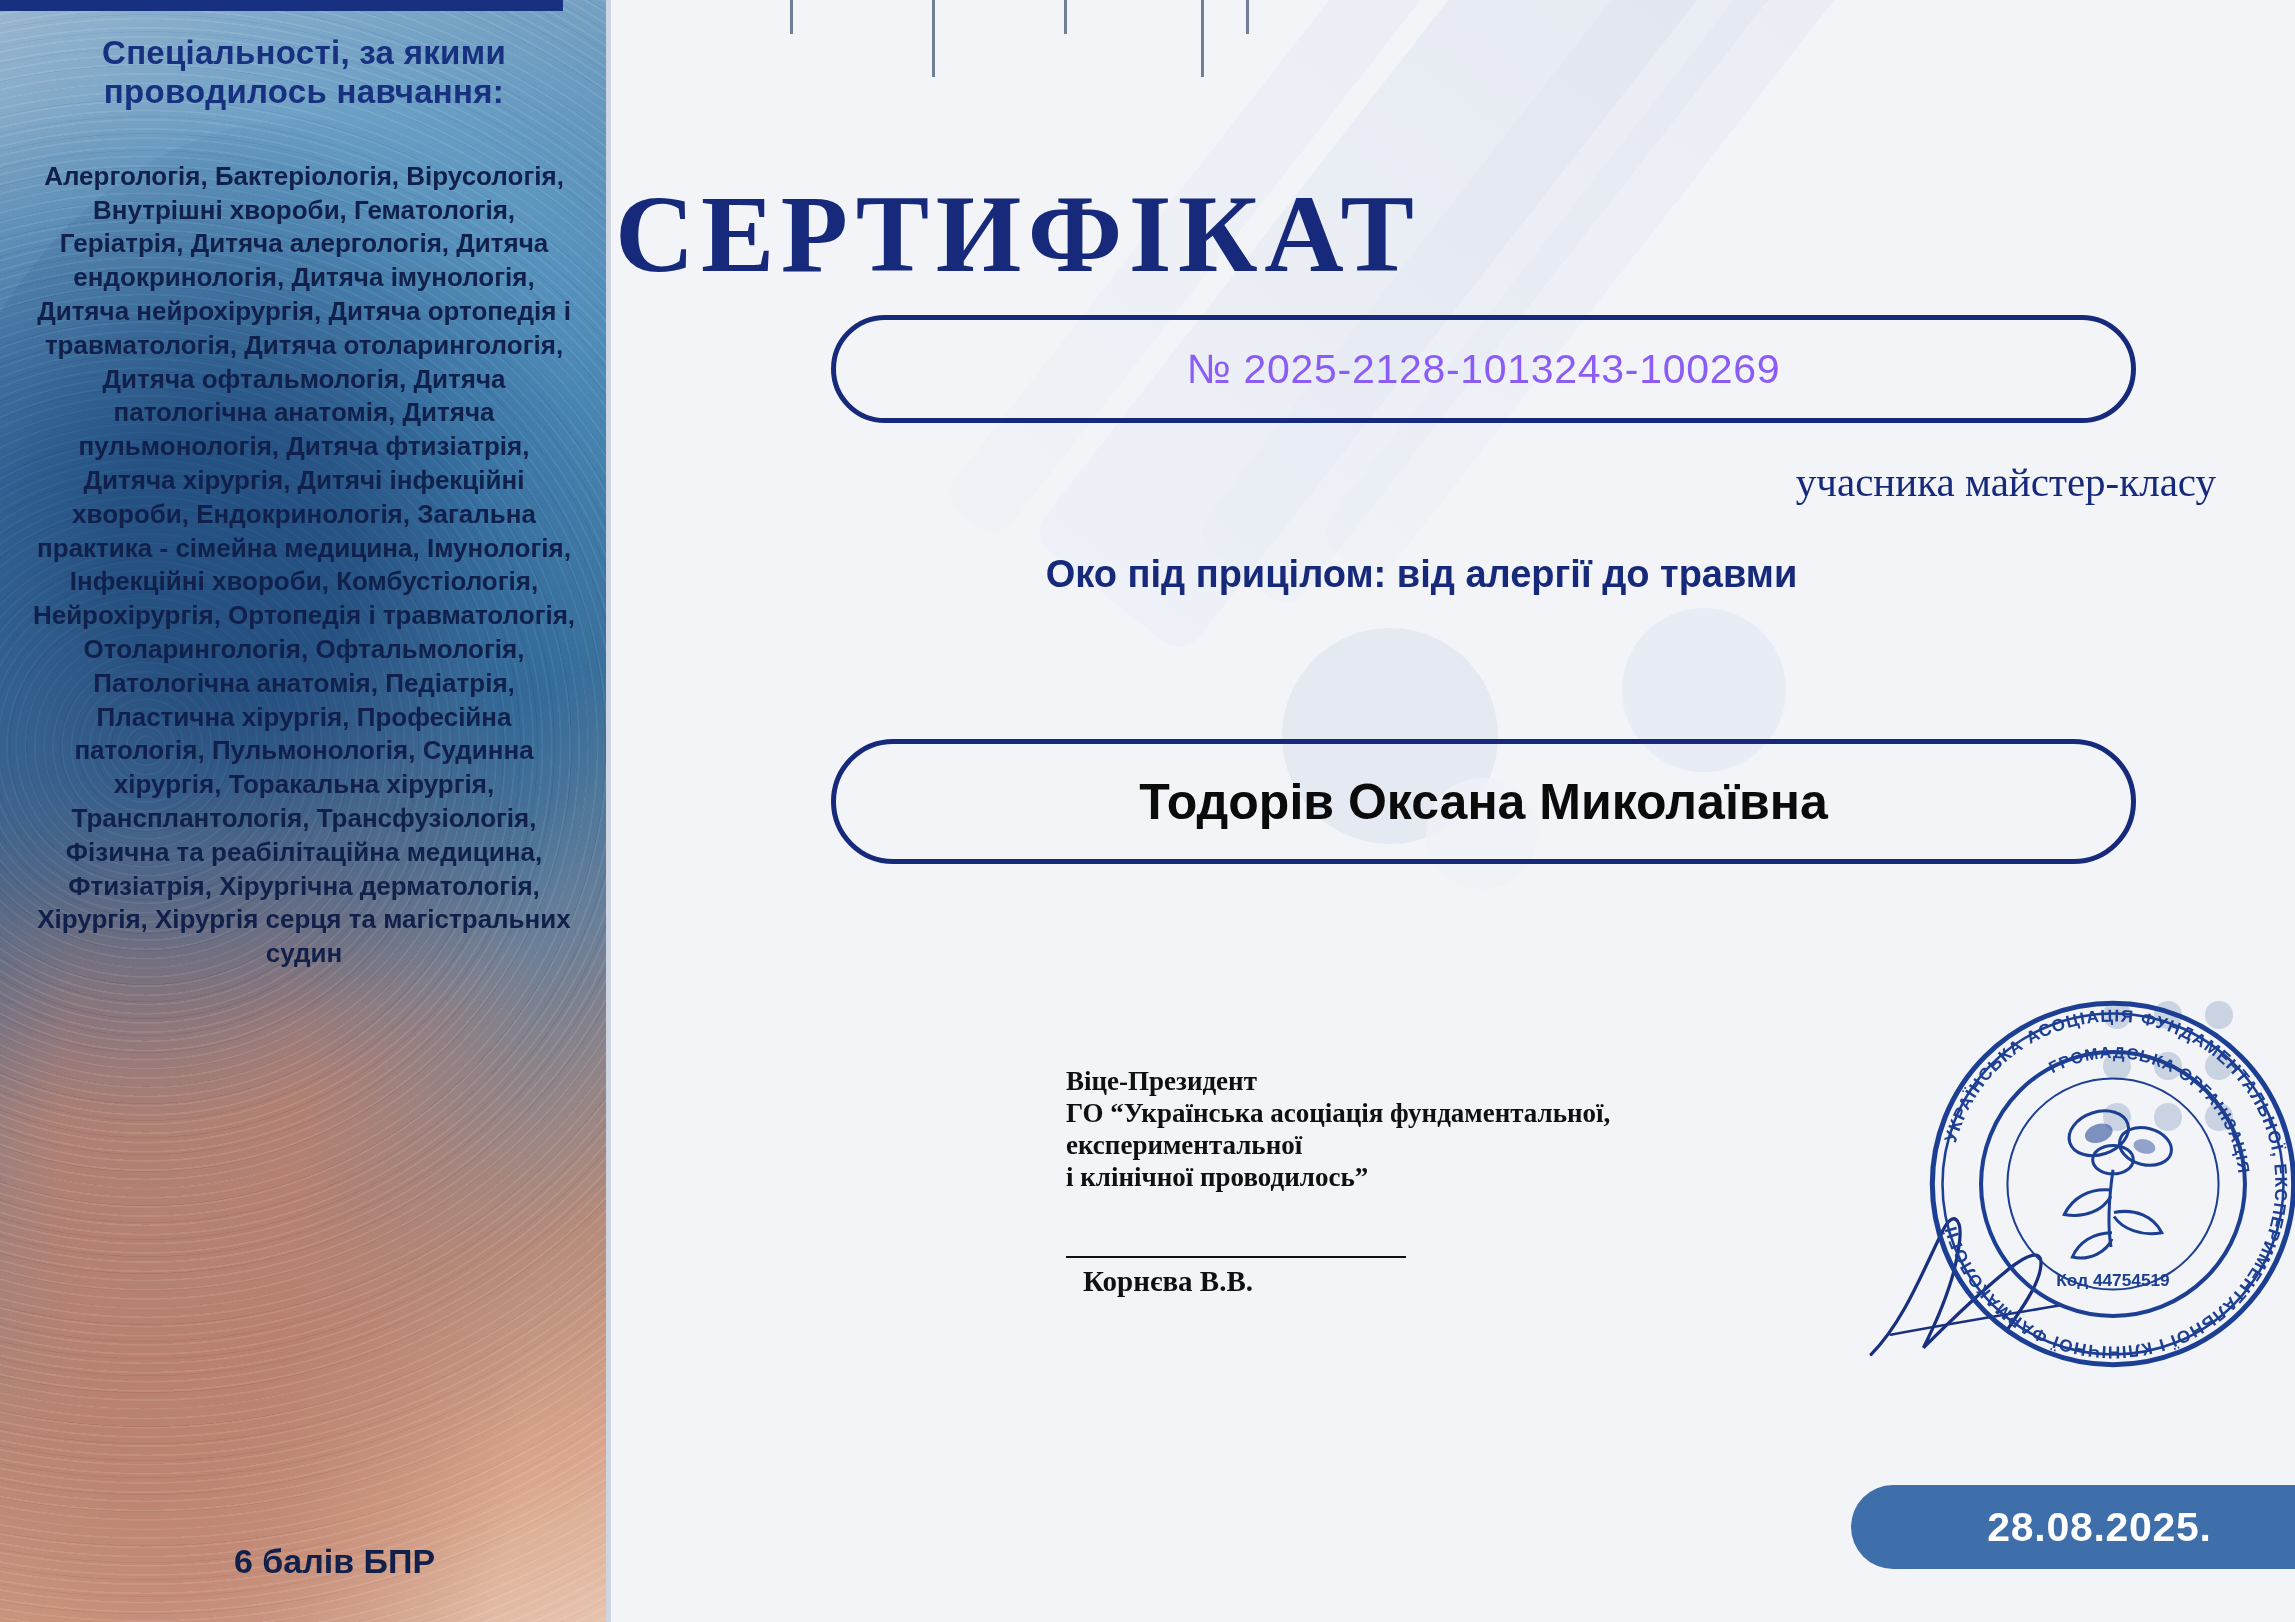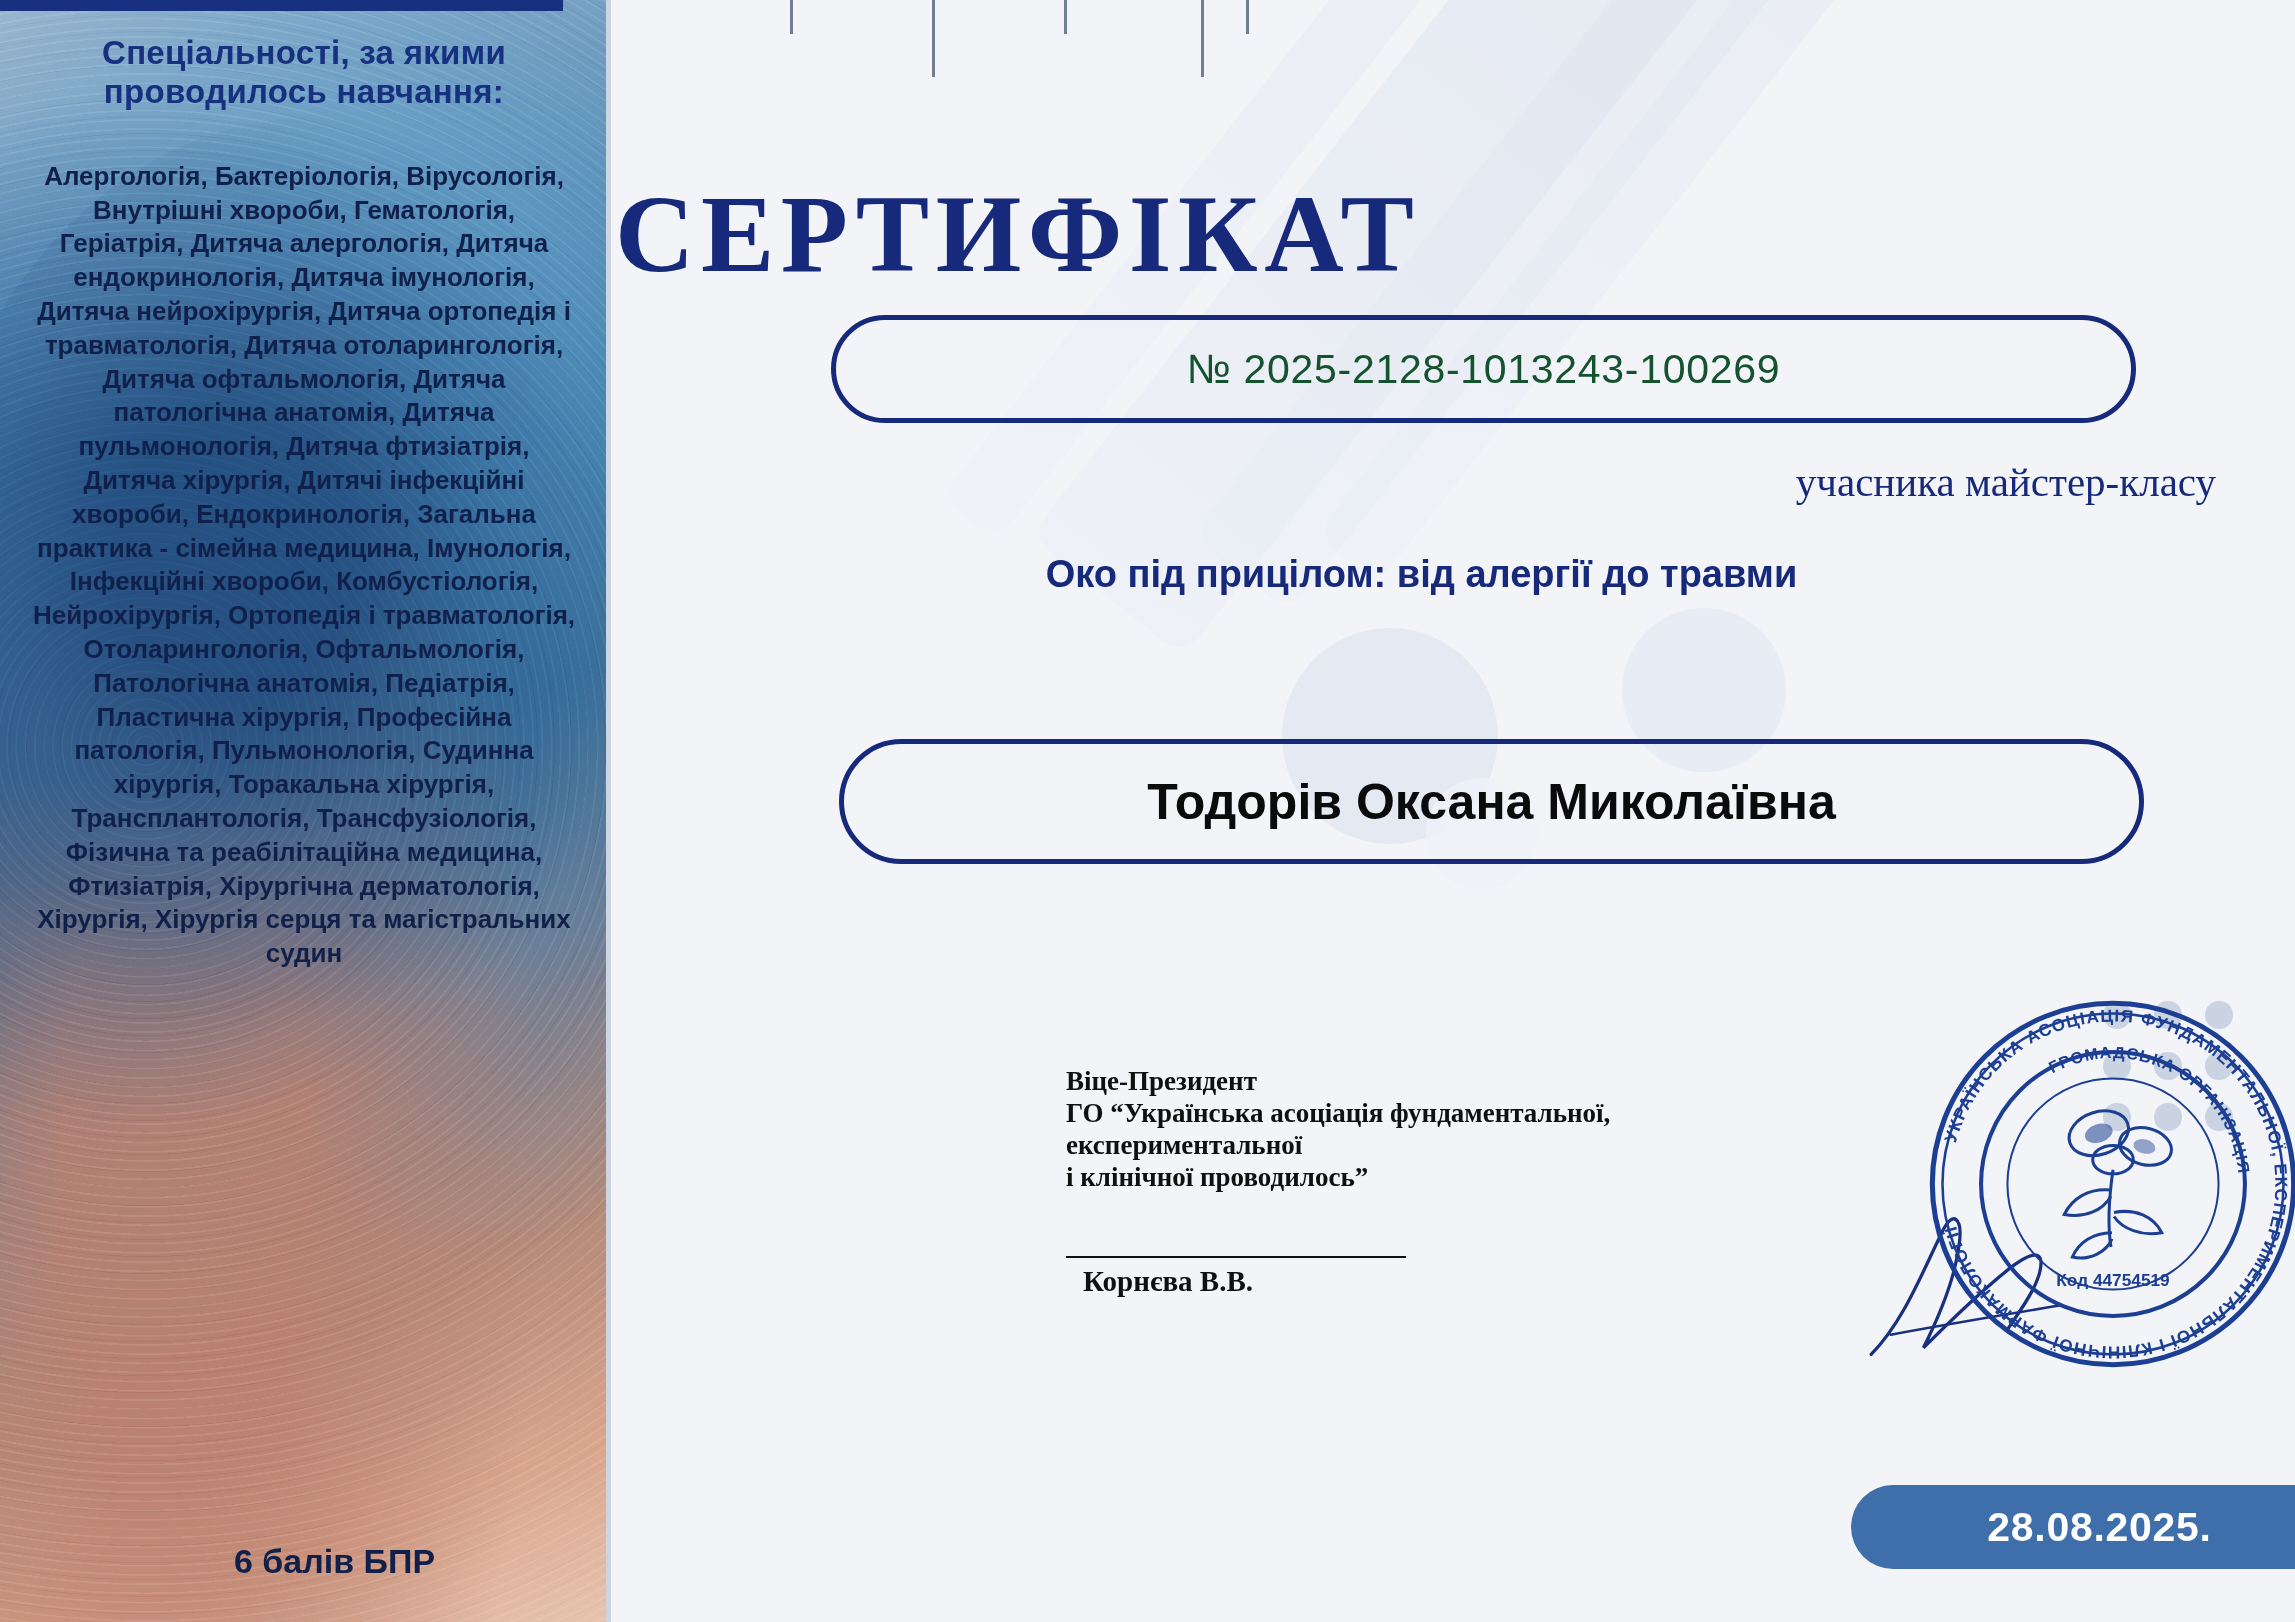--- a/index.html
+++ b/index.html
@@ -187,21 +187,21 @@
     justify-content: center;
     background: transparent;
   }
   #cert-number-pill {
     left: 216px;
     top: 315px;
     width: 1295px;
     height: 98px;
   }
   #cert-number {
-    color: #14532d;
+    color: #8b5cf6;
     font-size: 41px;
     letter-spacing: 0.7px;
   }
 
   #cert-role {
     position: absolute;
     top: 458px;
     left: 0; right: 79px;
     text-align: right;
     font-family: "Liberation Serif", serif;
@@ -213,21 +213,21 @@
     position: absolute;
     top: 553px;
     left: 12px; right: 79px;
     text-align: center;
     color: #16297a;
     font-size: 38px;
     font-weight: bold;
   }
 
   #cert-name-pill {
-    left: 224px;
+    left: 216px;
     top: 739px;
     width: 1295px;
     height: 115px;
   }
   #cert-name {
     color: #0b0b0b;
     font-size: 50px;
     font-weight: bold;
   }
 

